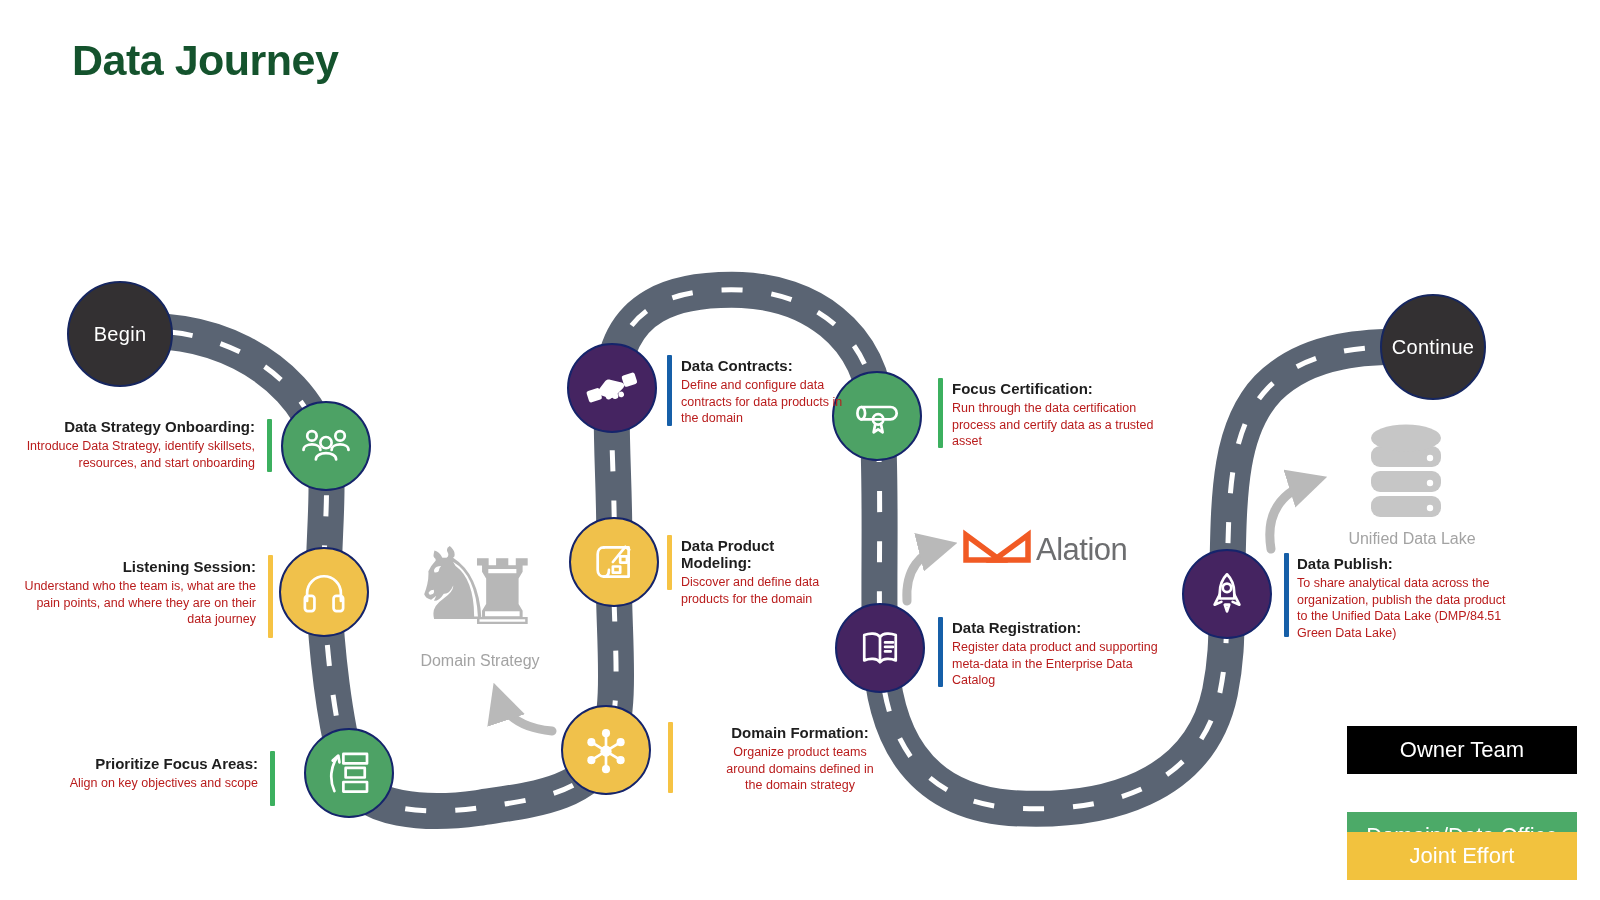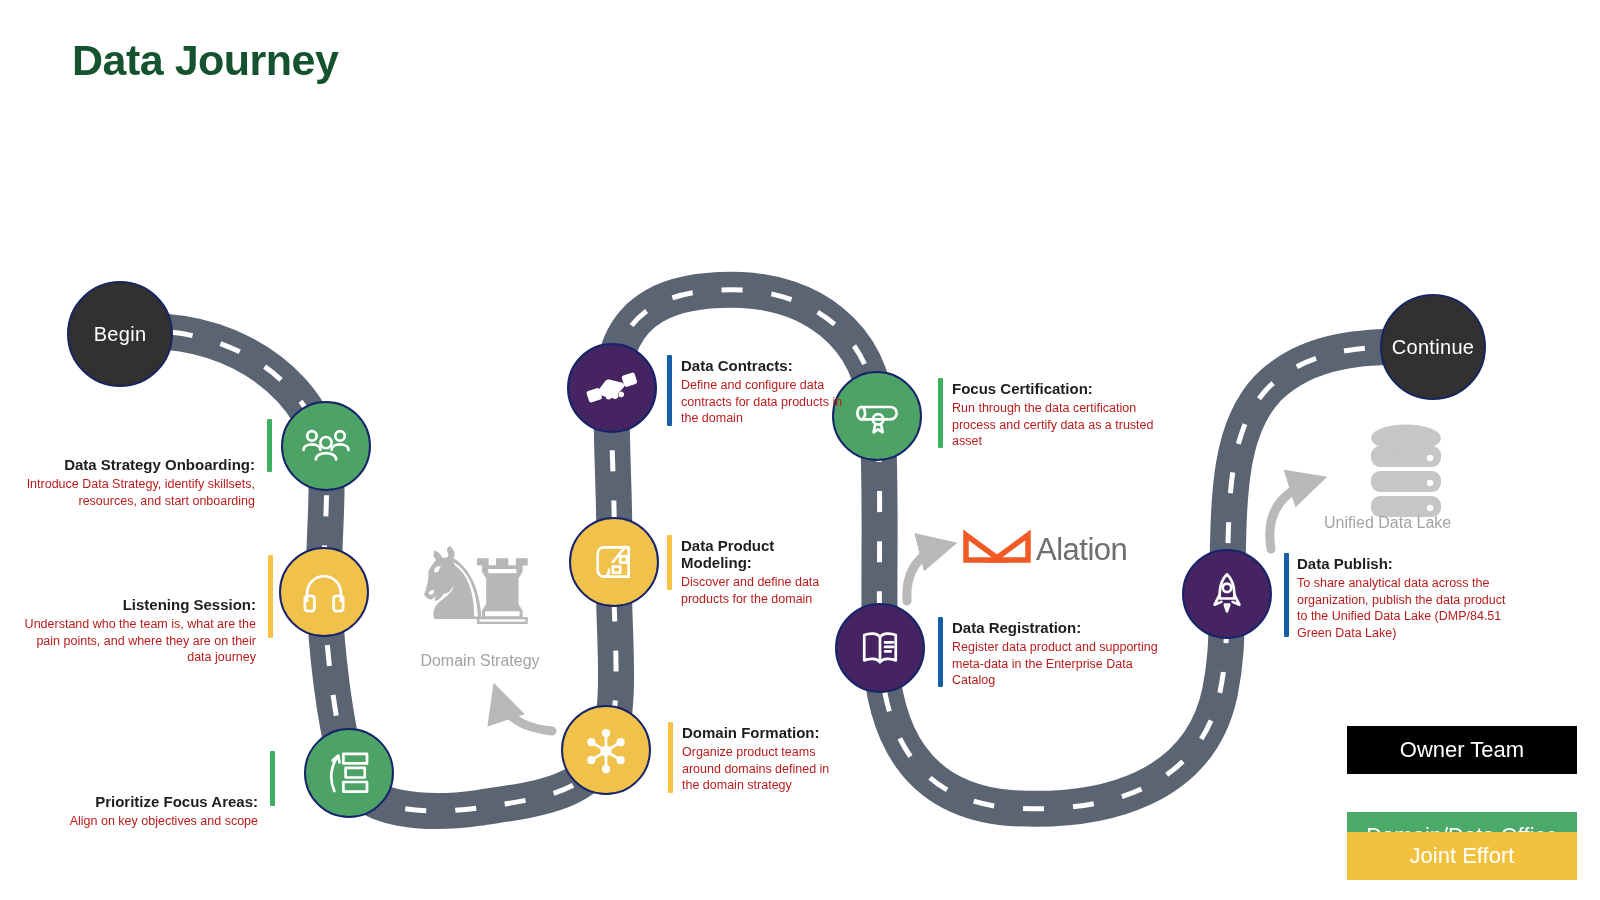--- a/index.html
+++ b/index.html
@@ -29,21 +29,21 @@
     transform:translate(-50%,-50%);
     color:#ffffff;font-size:20px;letter-spacing:.3px;
   }
   .icon{width:54px;height:54px;stroke:#ffffff;fill:none;
     stroke-width:2.4;stroke-linecap:round;stroke-linejoin:round;}
   .icon .filled{fill:#ffffff;stroke:none;}
   
   .stop-text{position:absolute;}
   .stop-text .t{font-weight:700;font-size:15px;color:#1e1e1e;margin-bottom:3px;}
   .stop-text .d{font-size:12.5px;color:#b91c1c;line-height:1.32;}
-  .align-right{text-align:right;margin-top:38px;}
+  .align-right{text-align:right;}
   .bar{position:absolute;width:5px;border-radius:1px;}
   .b-green{background:#3cb05f;}
   .b-yellow{background:#f6c344;}
   .b-blue{background:#165fa8;}
   
   .gray-label{position:absolute;color:#a3a3a3;font-size:16px;}
   .chess{position:absolute;color:#b7b7b7;line-height:1;}
   .alation-text{position:absolute;color:#6d6e70;font-size:31px;letter-spacing:-0.5px;}
   
   .legend-box{
@@ -231,21 +231,21 @@
   <div class="d">Understand who the team is, what are the pain points, and where they are on their data journey</div>
 </div>
 
 <div class="bar b-green" style="left:270px;top:751px;height:55px;"></div>
 <div class="stop-text align-right" style="left:30px;top:755px;width:228px;">
   <div class="t">Prioritize Focus Areas:</div>
   <div class="d">Align on key objectives and scope</div>
 </div>
 
 <div class="bar b-yellow" style="left:668px;top:722px;height:71px;"></div>
-<div class="stop-text" style="left:682px;top:724px;width:168px;">
+<div class="stop-text" style="left:716px;top:724px;width:168px;text-align:center;">
   <div class="t">Domain Formation:</div>
   <div class="d">Organize product teams around domains defined in the domain strategy</div>
 </div>
 
 <div class="bar b-yellow" style="left:667px;top:535px;height:55px;"></div>
 <div class="stop-text" style="left:681px;top:537px;width:162px;">
   <div class="t">Data Product Modeling:</div>
   <div class="d">Discover and define data products for the domain</div>
 </div>
 
@@ -272,21 +272,21 @@
   <div class="t">Data Publish:</div>
   <div class="d">To share analytical data across the organization, publish the data product to the Unified Data Lake (DMP/84.51 Green Data Lake)</div>
 </div>
 
 <div class="chess" style="left:408px;top:534px;font-size:100px;">♞</div>
 <div class="chess" style="left:462px;top:548px;font-size:90px;">♜</div>
 <div class="gray-label" style="left:395px;top:652px;width:170px;text-align:center;">Domain Strategy</div>
 
 <div class="alation-text" style="left:1036px;top:532px;">Alation</div>
 
-<div class="gray-label" style="left:1324px;top:514px;width:176px;">Unified Data Lake</div>
+<div class="gray-label" style="left:1324px;top:530px;width:176px;text-align:center;">Unified Data Lake</div>
 
 <div class="legend-box" style="top: 726px; background: #000000;">
   <span>Owner Team</span>
 </div>
 <div class="legend-box" style="top: 779px; background: rgb(76, 170, 104); margin-top: 33px;">
   <span>Domain/Data Office</span>
 </div>
 <div class="legend-box" style="top: 832px; background: rgb(242, 194, 62);">
   <span>Joint Effort</span>
 </div>

